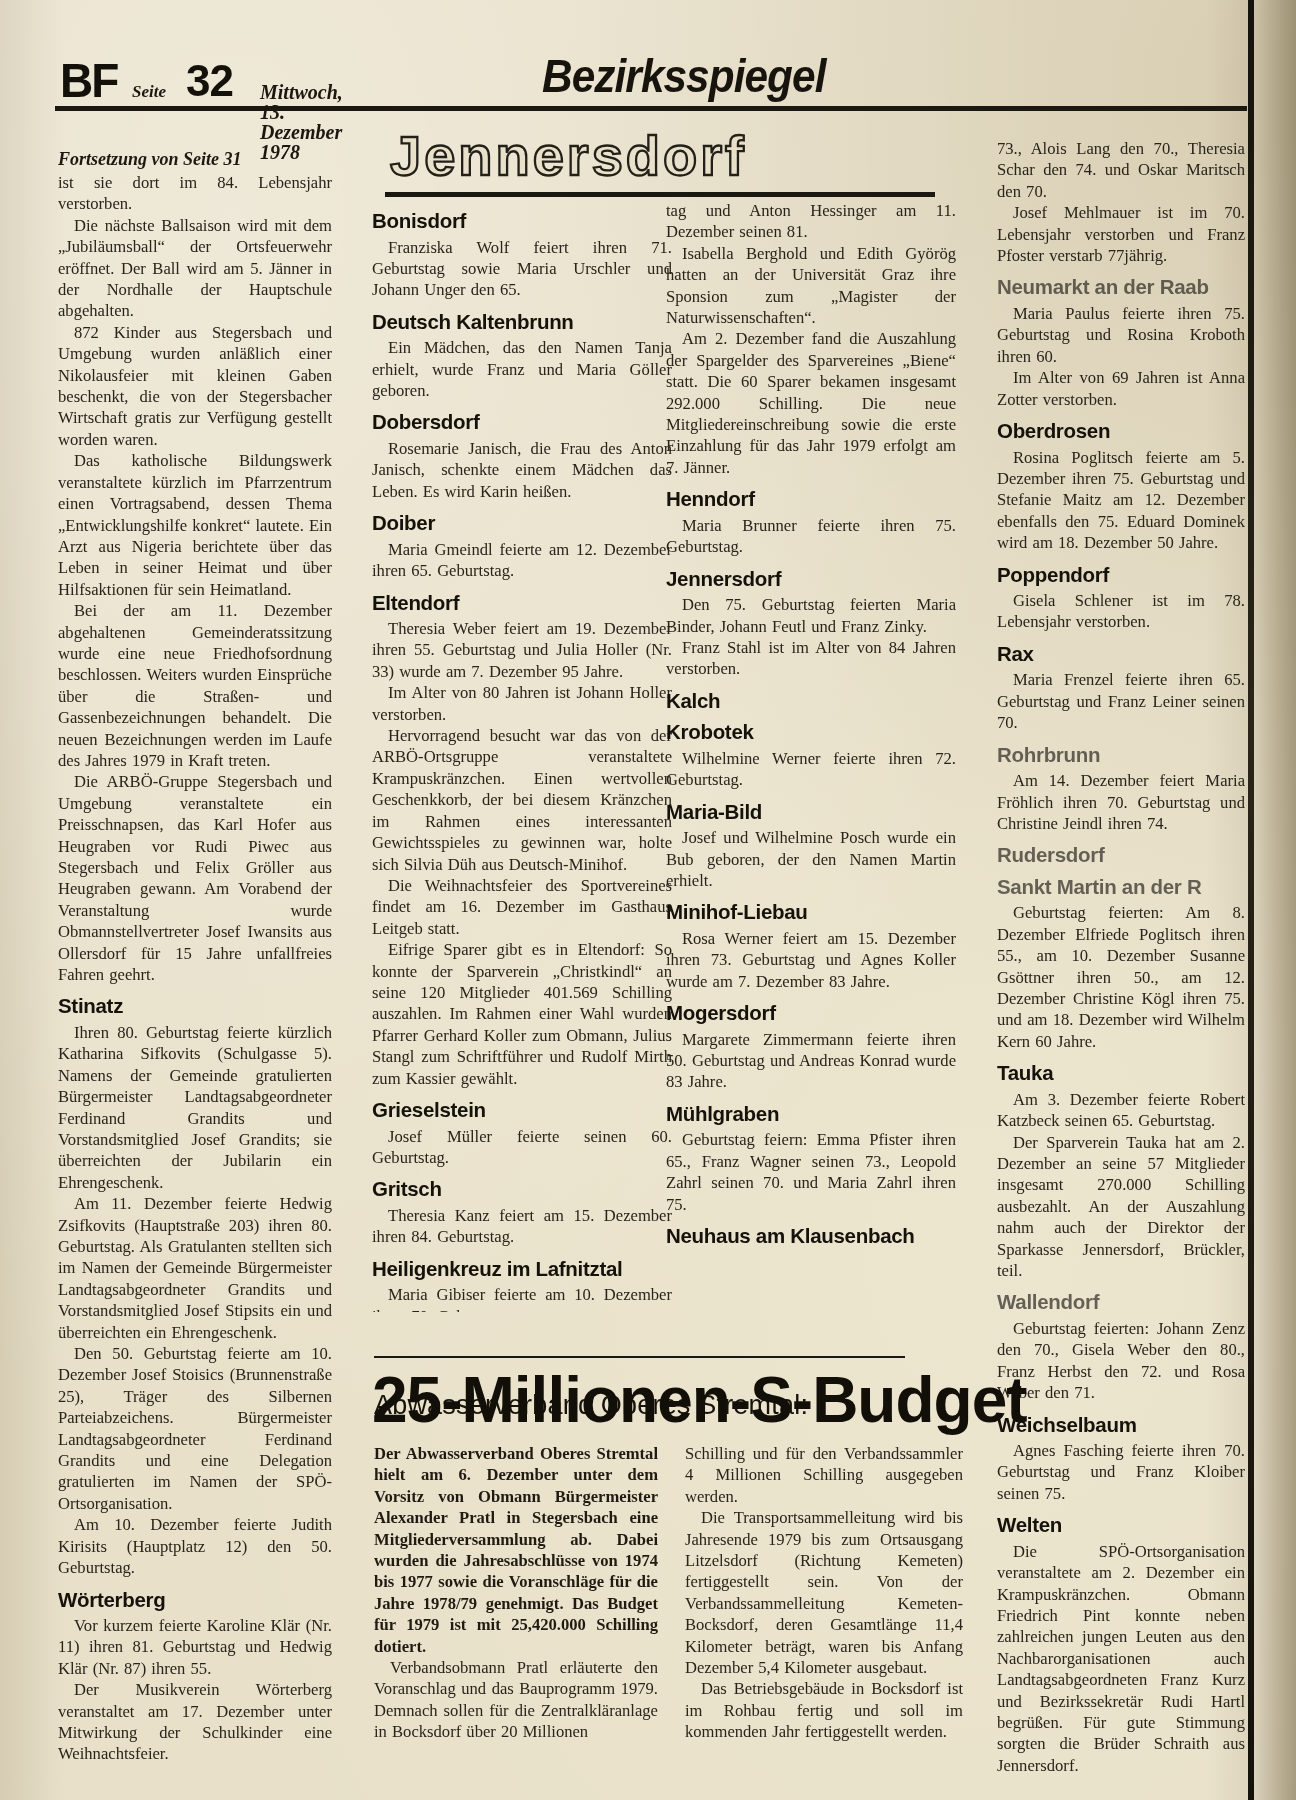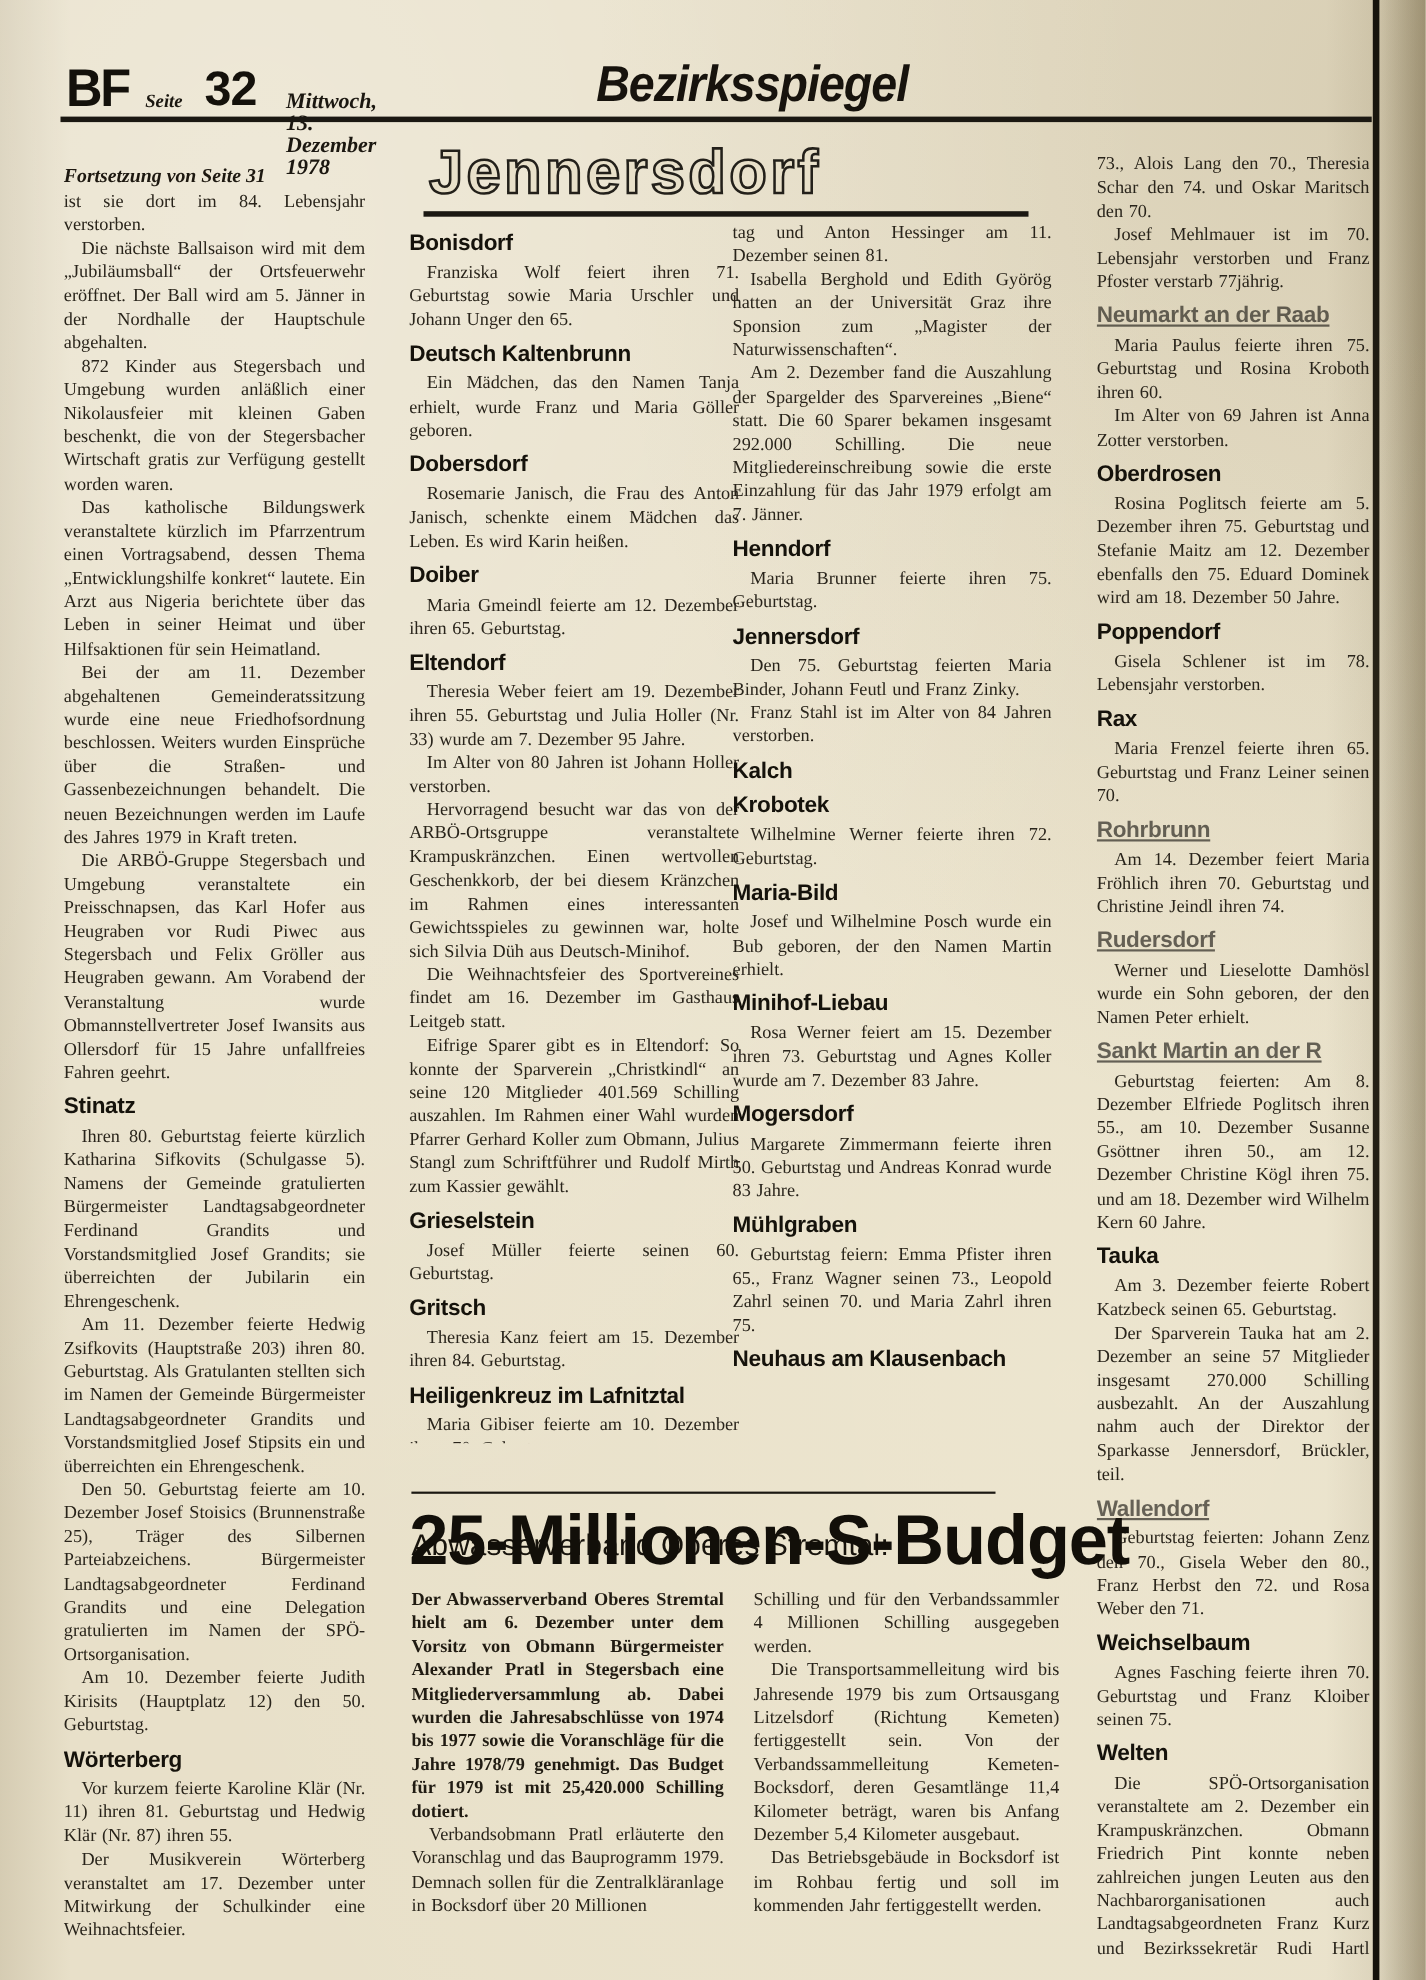--- a/index.html
+++ b/index.html
@@ -28,21 +28,21 @@
   .banner-title {
     font:800 56px/1 "Liberation Sans", sans-serif; letter-spacing:3px;
     color:#e8e0c9; -webkit-text-stroke:2.3px #23201a; transform:scaleY(1.08); transform-origin:left top;
   }
   
   .col { position:absolute; overflow:hidden; }
   .para { margin:0; font:16.6px/21.4px "Liberation Serif", serif; text-align:justify; text-indent:16px; color:#29241b; word-spacing:1px; }
   .para.ni { text-indent:0; }
   .para.lead { font-weight:bold; color:#201b12; }
   .sec-h { font:700 20.5px/1.05 "Liberation Sans", sans-serif; color:#15120b; margin:10px 0 5px; letter-spacing:-.3px; white-space:nowrap; }
-  .sec-h.fade { opacity:.68; filter:blur(.5px) contrast(.85);text-decoration:underline; }
+  .sec-h.fade { opacity:.68; filter:blur(.5px) contrast(.85); }
   .cont-note { font:italic 700 18px/22px "Liberation Serif", serif; color:#1d1810; margin:0 0 2px; }
   
   .kicker { font:400 27px/1 "Liberation Sans", sans-serif; color:#17130c; letter-spacing:.2px; }
   .headline { font:800 64px/1 "Liberation Sans", sans-serif; color:#120f09; letter-spacing:-1px; transform:scale(.80,1.02); transform-origin:left top; white-space:nowrap; }
 </style>
 </head>
 <body>
 
 <div class="page">
 
@@ -142,21 +142,20 @@
         <p class="para">Im Alter von 69 Jahren ist Anna Zotter verstorben.</p>
         <div class="sec-h">Oberdrosen</div>
         <p class="para">Rosina Poglitsch feierte am 5. Dezember ihren 75. Geburtstag und Stefanie Maitz am 12. Dezember ebenfalls den 75. Eduard Dominek wird am 18. Dezember 50 Jahre.</p>
         <div class="sec-h">Poppendorf</div>
         <p class="para">Gisela Schlener ist im 78. Lebensjahr verstorben.</p>
         <div class="sec-h">Rax</div>
         <p class="para">Maria Frenzel feierte ihren 65. Geburtstag und Franz Leiner seinen 70.</p>
         <div class="sec-h fade">Rohrbrunn</div>
         <p class="para">Am 14. Dezember feiert Maria Fröhlich ihren 70. Geburtstag und Christine Jeindl ihren 74.</p>
         <div class="sec-h fade">Rudersdorf</div>
-        <p class="para">Werner und Lieselotte Damhösl wurde ein Sohn geboren, der den Namen Peter erhielt.</p>
         <div class="sec-h fade">Sankt Martin an der R</div>
         <p class="para">Geburtstag feierten: Am 8. Dezember Elfriede Poglitsch ihren 55., am 10. Dezember Susanne Gsöttner ihren 50., am 12. Dezember Christine Kögl ihren 75. und am 18. Dezember wird Wilhelm Kern 60 Jahre.</p>
         <div class="sec-h">Tauka</div>
         <p class="para">Am 3. Dezember feierte Robert Katzbeck seinen 65. Geburtstag.</p>
         <p class="para">Der Sparverein Tauka hat am 2. Dezember an seine 57 Mitglieder insgesamt 270.000 Schilling ausbezahlt. An der Auszahlung nahm auch der Direktor der Sparkasse Jennersdorf, Brückler, teil.</p>
         <div class="sec-h fade">Wallendorf</div>
         <p class="para">Geburtstag feierten: Johann Zenz den 70., Gisela Weber den 80., Franz Herbst den 72. und Rosa Weber den 71.</p>
         <div class="sec-h">Weichselbaum</div>
         <p class="para">Agnes Fasching feierte ihren 70. Geburtstag und Franz Kloiber seinen 75.</p>
         <div class="sec-h">Welten</div>

